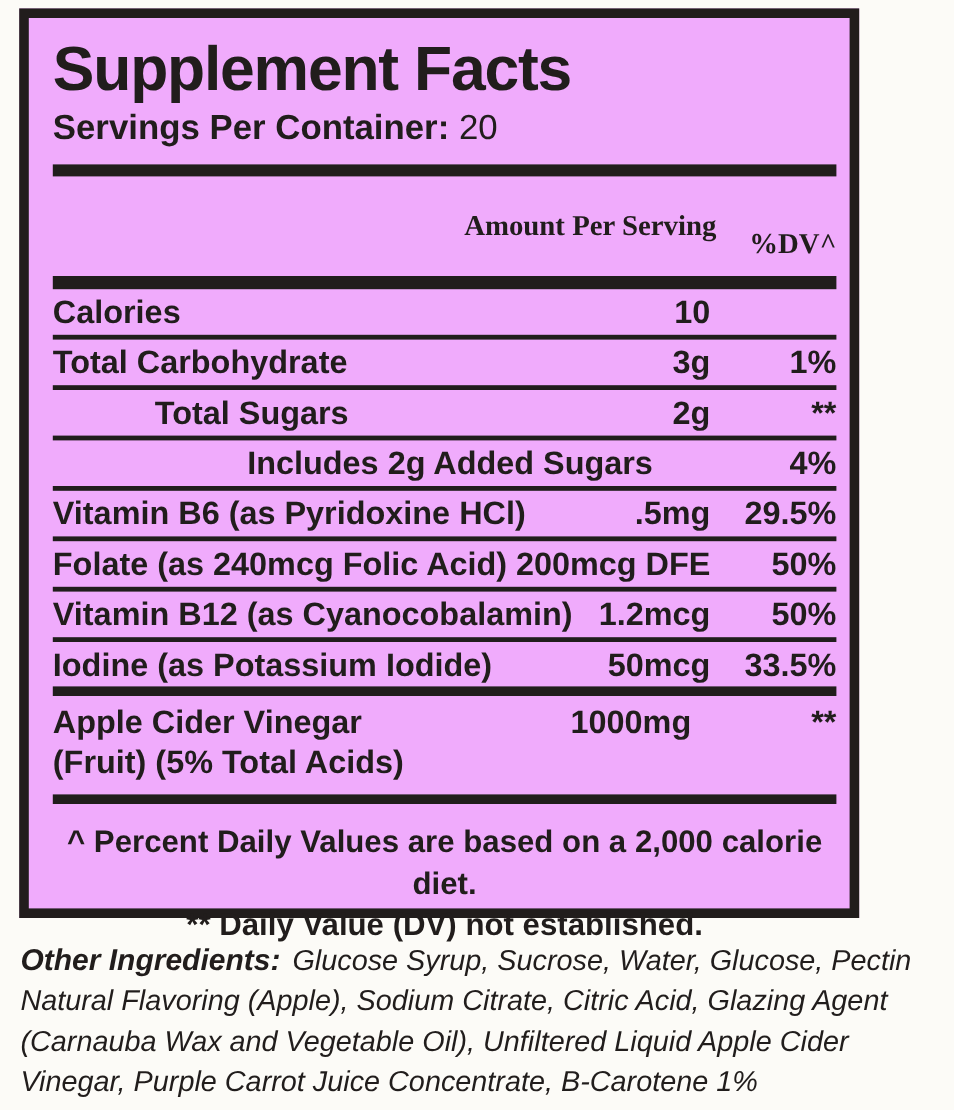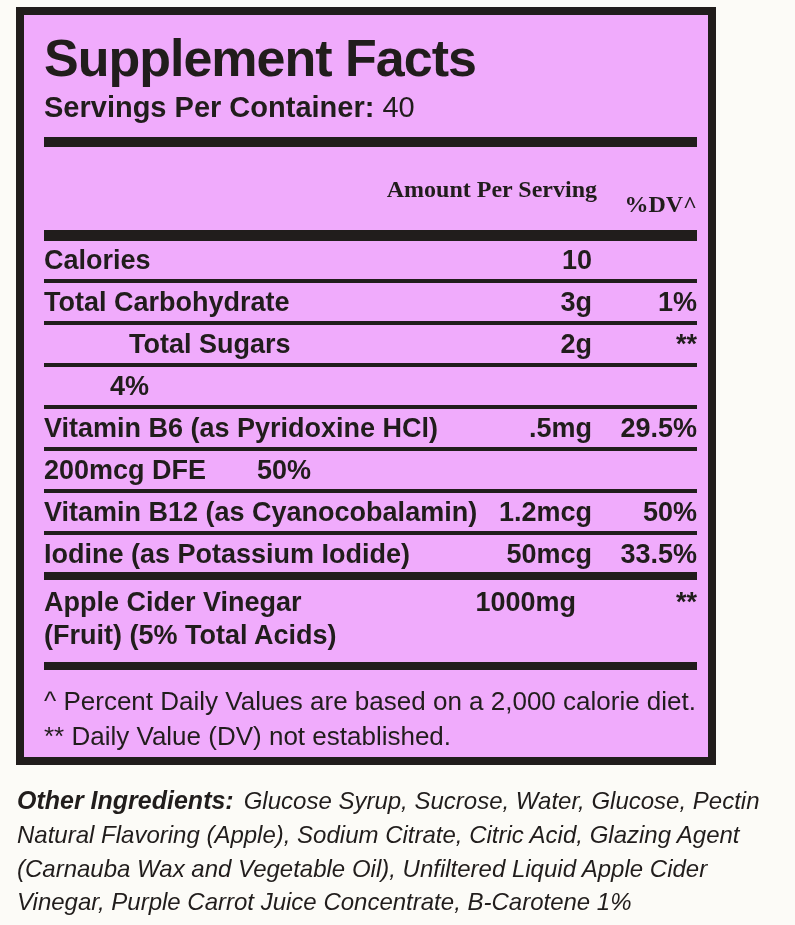--- a/index.html
+++ b/index.html
@@ -65,22 +65,23 @@
   .frow .amt { text-align: left; white-space: nowrap; }
   .frow .dv { width: 105px; text-align: right; white-space: nowrap; }
   .indent-1 .name { padding-left: 85px; }
   .indent-2 .name { padding-left: 162px; }
   .no-sep { border-bottom: none; }
   .thick-sep { height: 8px; background: #211d1c; }
   .acv-row { padding: 6px 0 10px 0; gap: 16px; }
   .footnotes {
     margin-top: 14px;
     font-size: 26px;
-    font-weight: normal;
+    font-weight: bold;
     line-height: 1.32;
+    text-align: center;
   }
   .other {
     margin: 18px 16px 0 17px;
     font-size: 24px;
     line-height: 1.4;
     font-style: italic;
   }
   .other .other-label {
     font-weight: bold;
     font-size: 25px;
@@ -90,21 +91,21 @@
 </head>
 <body>
 
 <div class="panel">
 
   <div class="title">Supplement Facts</div>
 
 
   <div class="serving-line">
     <span class="lbl">Servings Per Container:</span>
-    <span>40</span>
+    <span>20</span>
   </div>
 
   <div class="thick-bar bar-top"></div>
 
   <div class="header-row">
     <span class="header-spacer"></span>
     <span class="header-amount">Amount Per Serving</span>
     <span class="header-dv">%DV^</span>
   </div>
 
@@ -122,31 +123,33 @@
     <span class="dv">1%</span>
   </div>
 
   <div class="frow indent-1">
     <span class="name">Total Sugars</span>
     <span class="amt">2g</span>
     <span class="dv">**</span>
   </div>
 
   <div class="frow indent-2">
+    <span class="name">Includes 2g Added Sugars</span>
     <span class="amt"></span>
     <span class="dv">4%</span>
   </div>
 
   <div class="frow">
     <span class="name">Vitamin B6 (as Pyridoxine HCl)</span>
     <span class="amt">.5mg</span>
     <span class="dv">29.5%</span>
   </div>
 
   <div class="frow">
+    <span class="name">Folate (as 240mcg Folic Acid)</span>
     <span class="amt">200mcg DFE</span>
     <span class="dv">50%</span>
   </div>
 
   <div class="frow">
     <span class="name">Vitamin B12 (as Cyanocobalamin)</span>
     <span class="amt">1.2mcg</span>
     <span class="dv">50%</span>
   </div>
 

